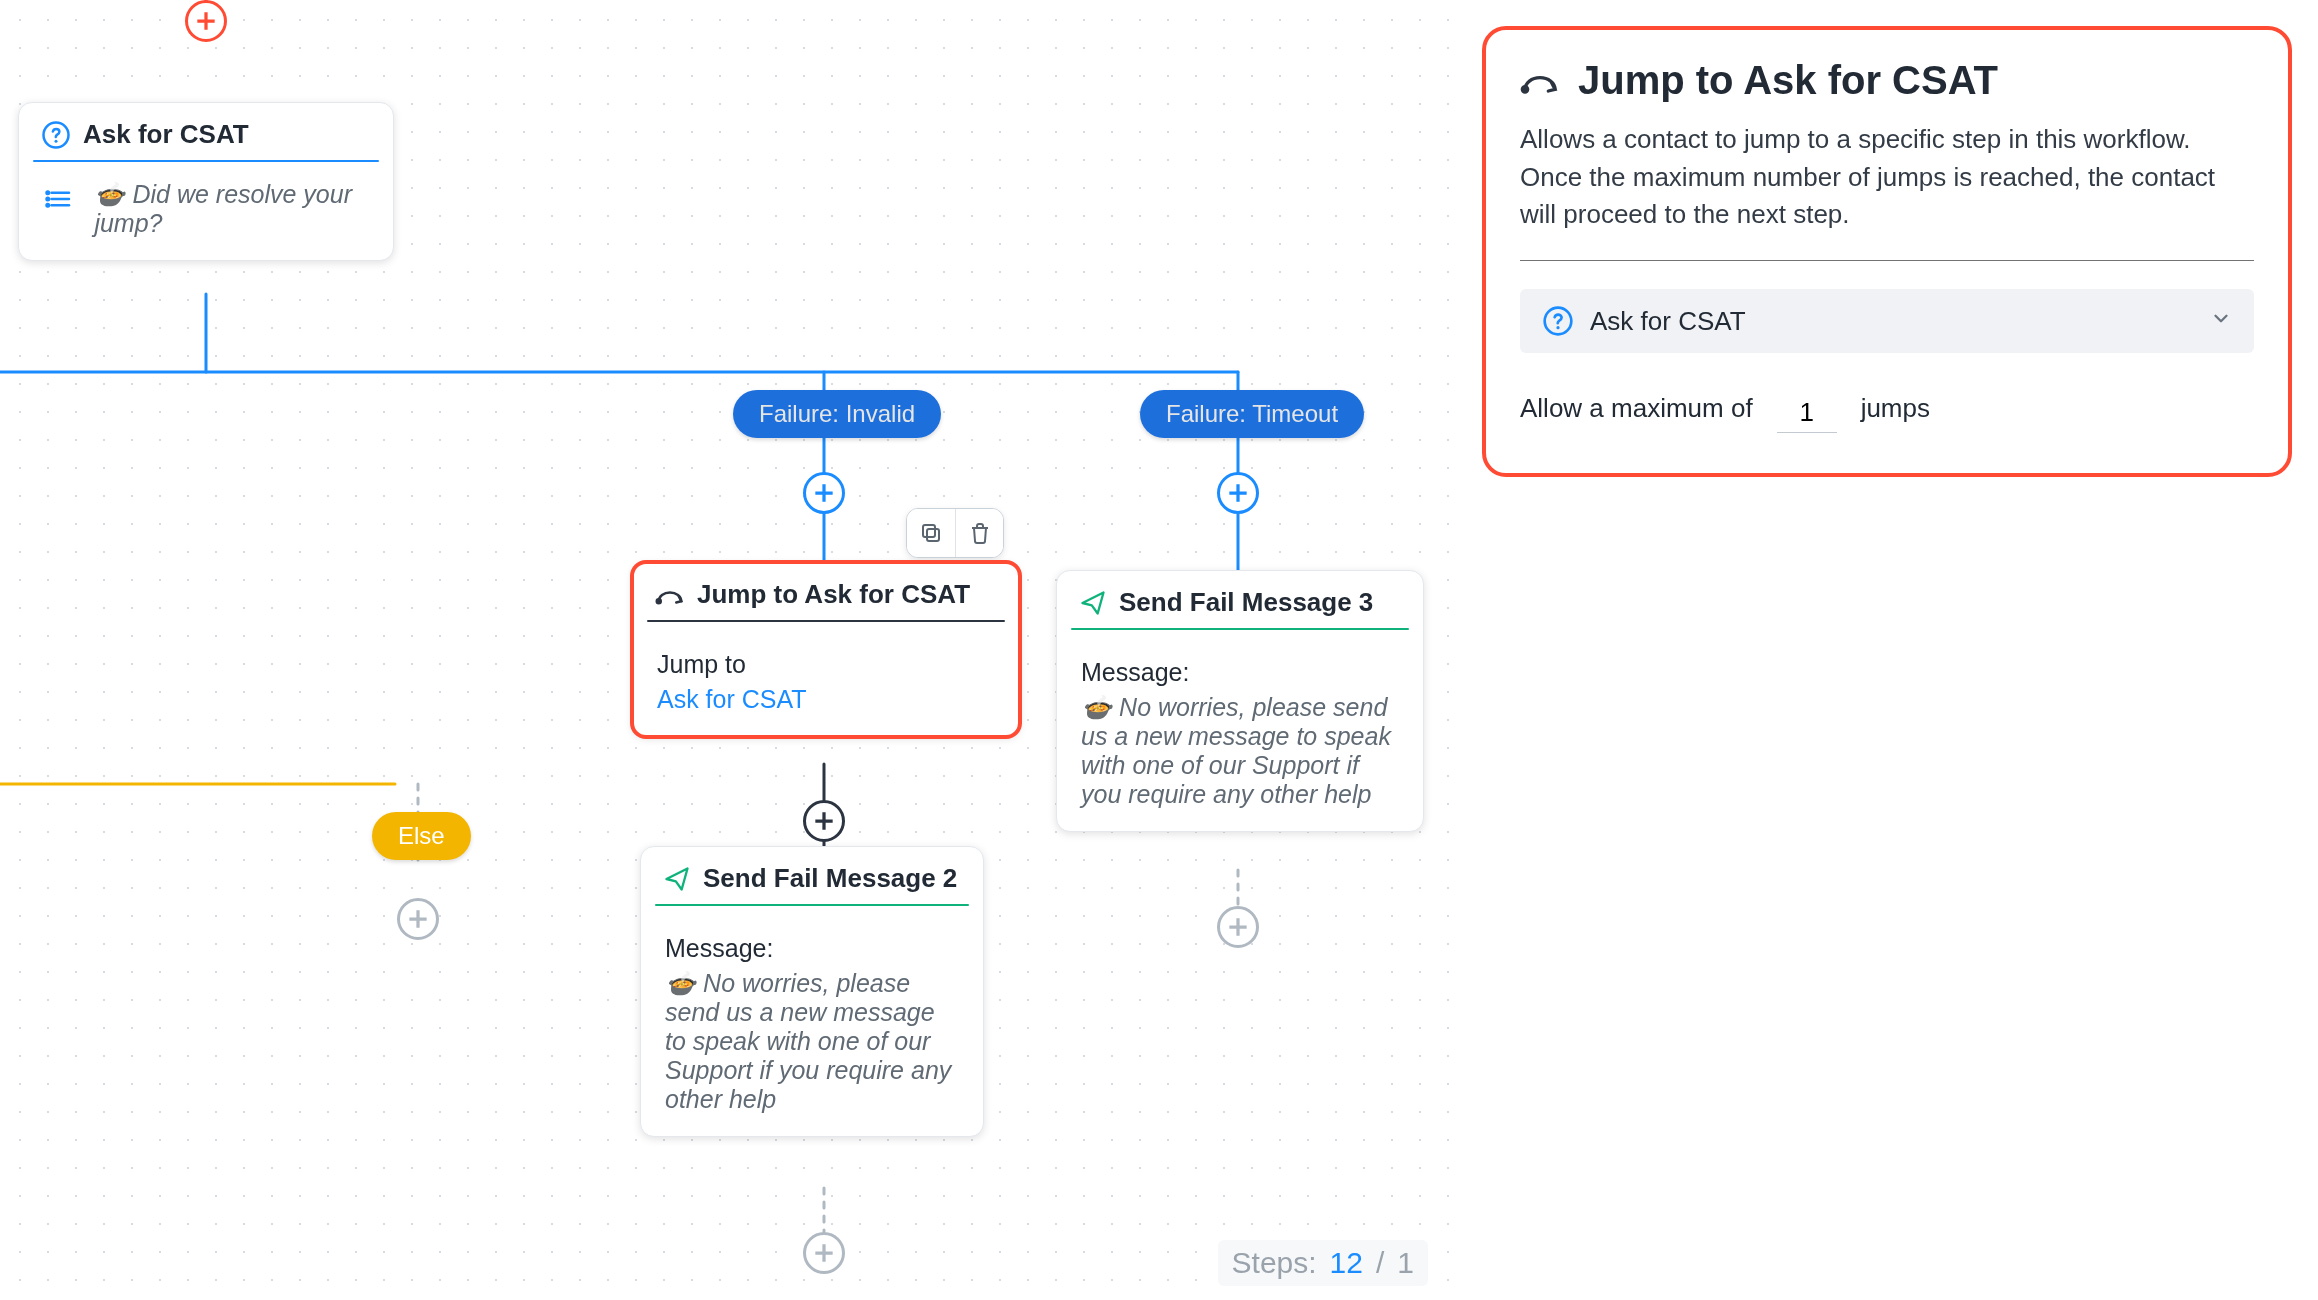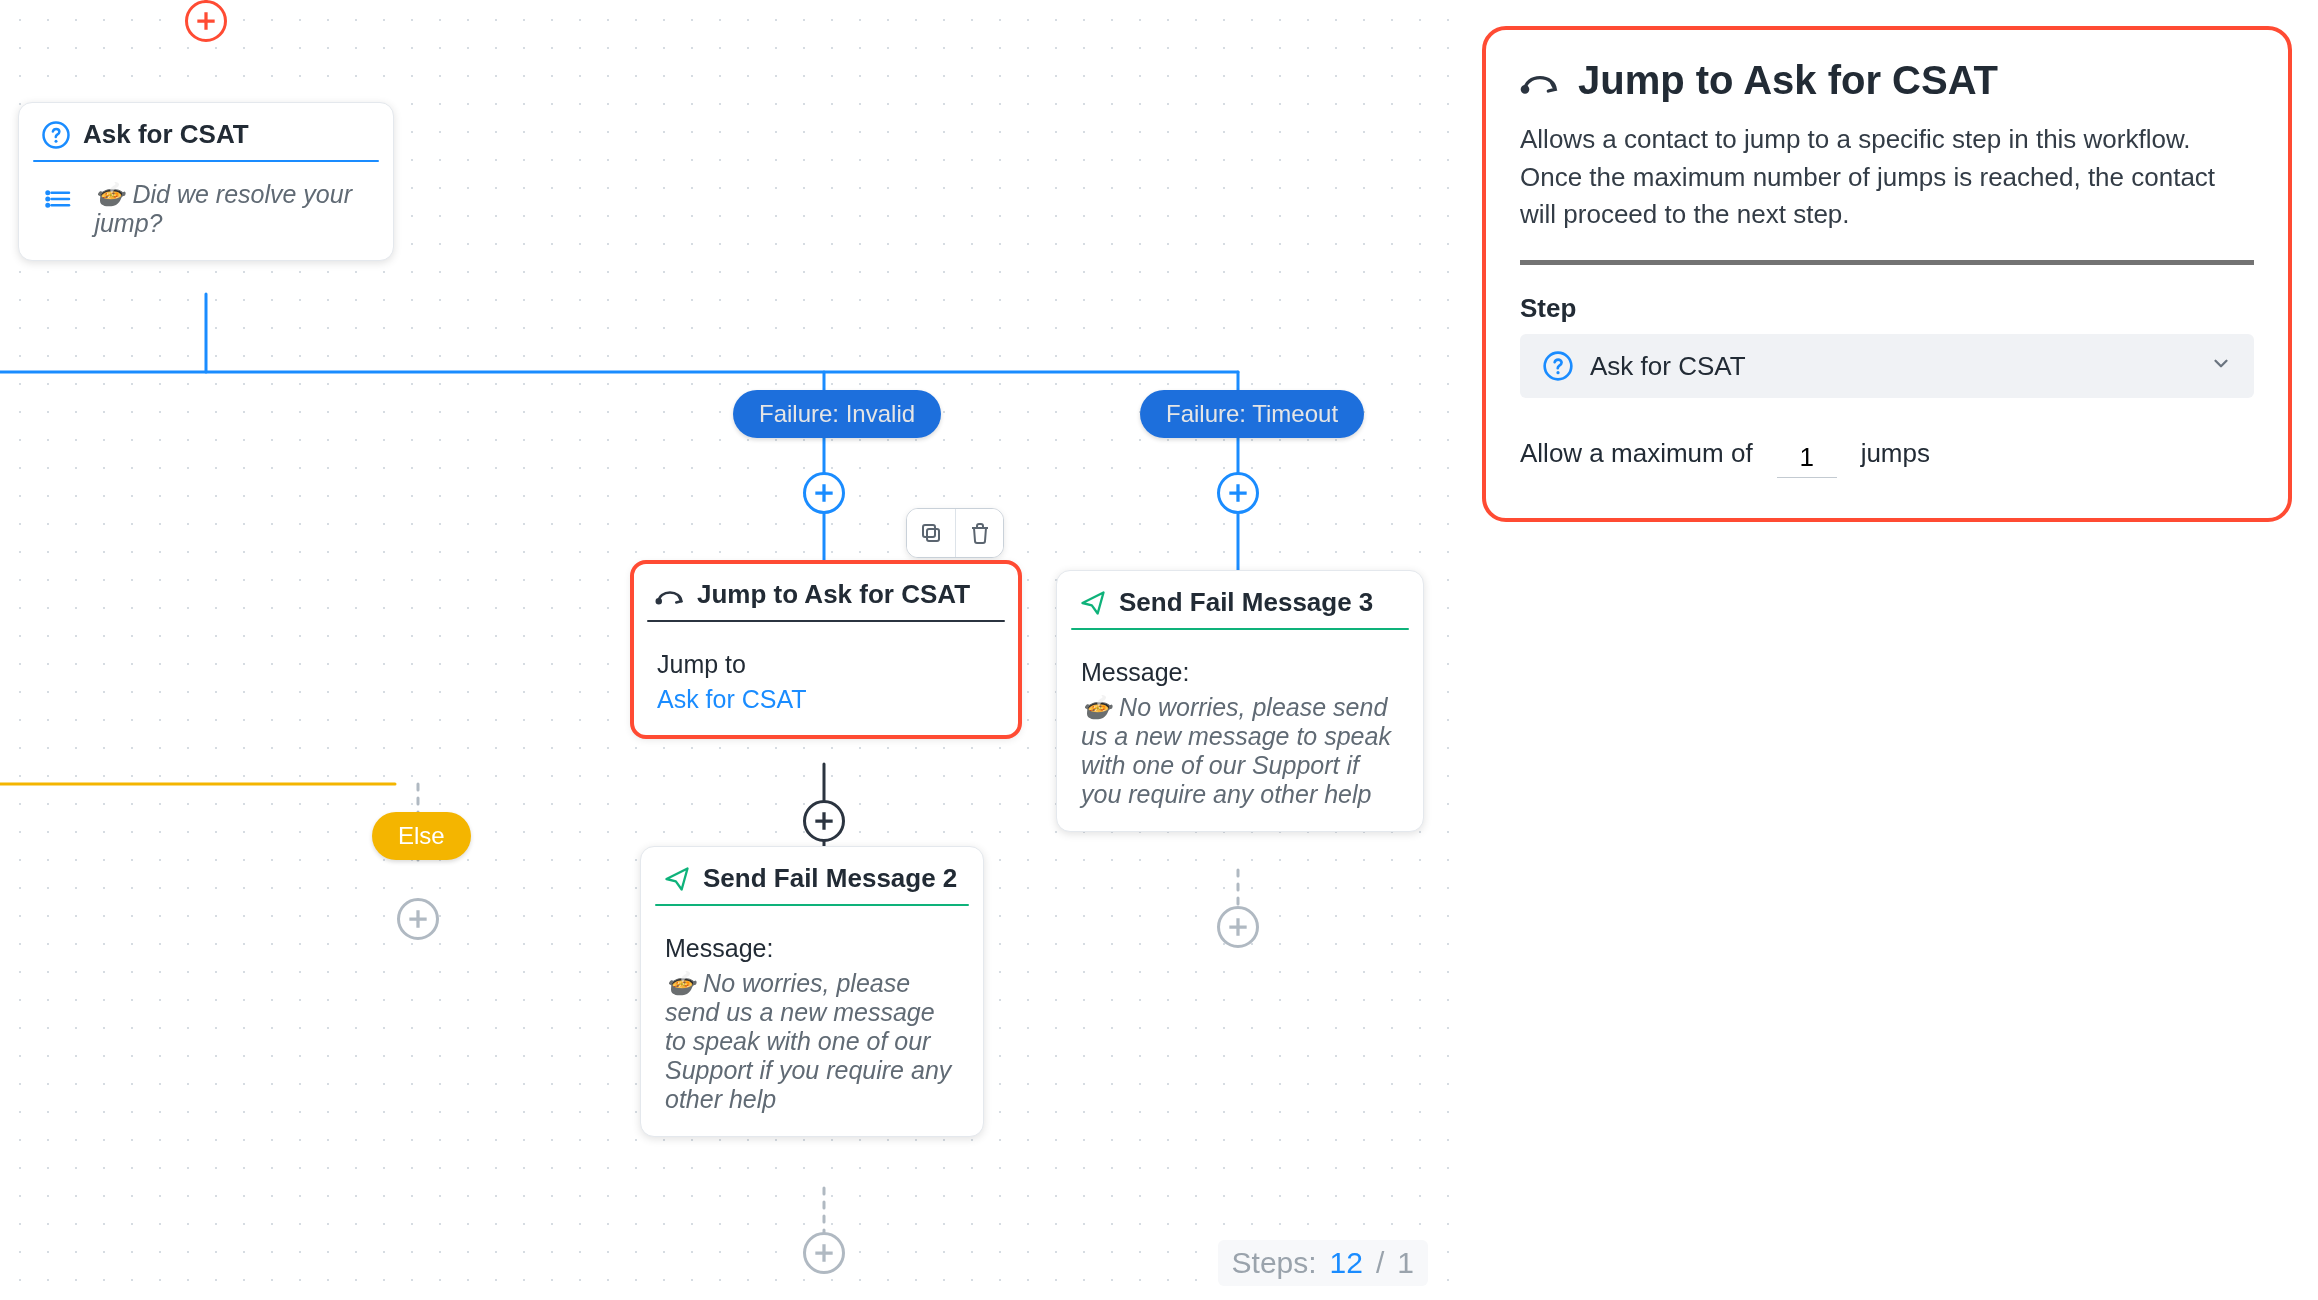--- a/index.html
+++ b/index.html
@@ -139,21 +139,21 @@
       background:#fff;
       padding:28px 34px 40px 34px;
     }
     .insp-title{
       display:flex;align-items:center;gap:18px;
       font-size:40px;font-weight:700;color:var(--text);
       margin-bottom:18px;
     }
     .insp-desc{
       font-size:26px; color:#333c46; line-height:1.45;
-      border-bottom:5px solid #737373; padding-bottom:26px;
+      border-bottom:1px solid #737373; padding-bottom:26px;
       margin-bottom:28px;
     }
     .insp-label{font-size:26px;font-weight:700;color:var(--text);margin-bottom:10px;}
     .insp-select{
       background:#F0F2F5; border-radius:6px;
       padding:16px 22px;
       display:flex;align-items:center;gap:16px;
       font-size:26px;color:var(--text);
       position:relative;
       cursor:pointer;
@@ -403,21 +403,20 @@
             <path d="M3 17a9 7 0 0 1 18 0"></path>
             <circle cx="3" cy="17" r="1.6" fill="#2B3440"></circle>
             <path d="M19 13l2 4-4 1"></path>
           </svg>
       </span>
       <span>Jump to Ask for CSAT</span>
     </div>
 
     <div class="insp-desc">Allows a contact to jump to a specific step in this workflow. Once the maximum number of jumps is reached, the contact will proceed to the next step.</div>
 
-    <div class="insp-label">Step</div>
 
     <div class="insp-select">
       <span class="icon">
         <svg width="32" height="32" viewBox="0 0 24 24">
             <circle cx="12" cy="12" r="10" fill="none" stroke="#1A8CFF" stroke-width="2"></circle>
             <path d="M9.5 9.2c.3-1.2 1.3-2 2.6-2 1.5 0 2.6 1 2.6 2.2 0 1.1-.7 1.7-1.7 2.3-.9.6-1.2 1-1.2 1.9" stroke="#1A8CFF" stroke-width="2" fill="none" stroke-linecap="round"></path>
             <circle cx="12" cy="17" r="1.2" fill="#1A8CFF"></circle>
           </svg>
       </span>
       <span>Ask for CSAT</span>

